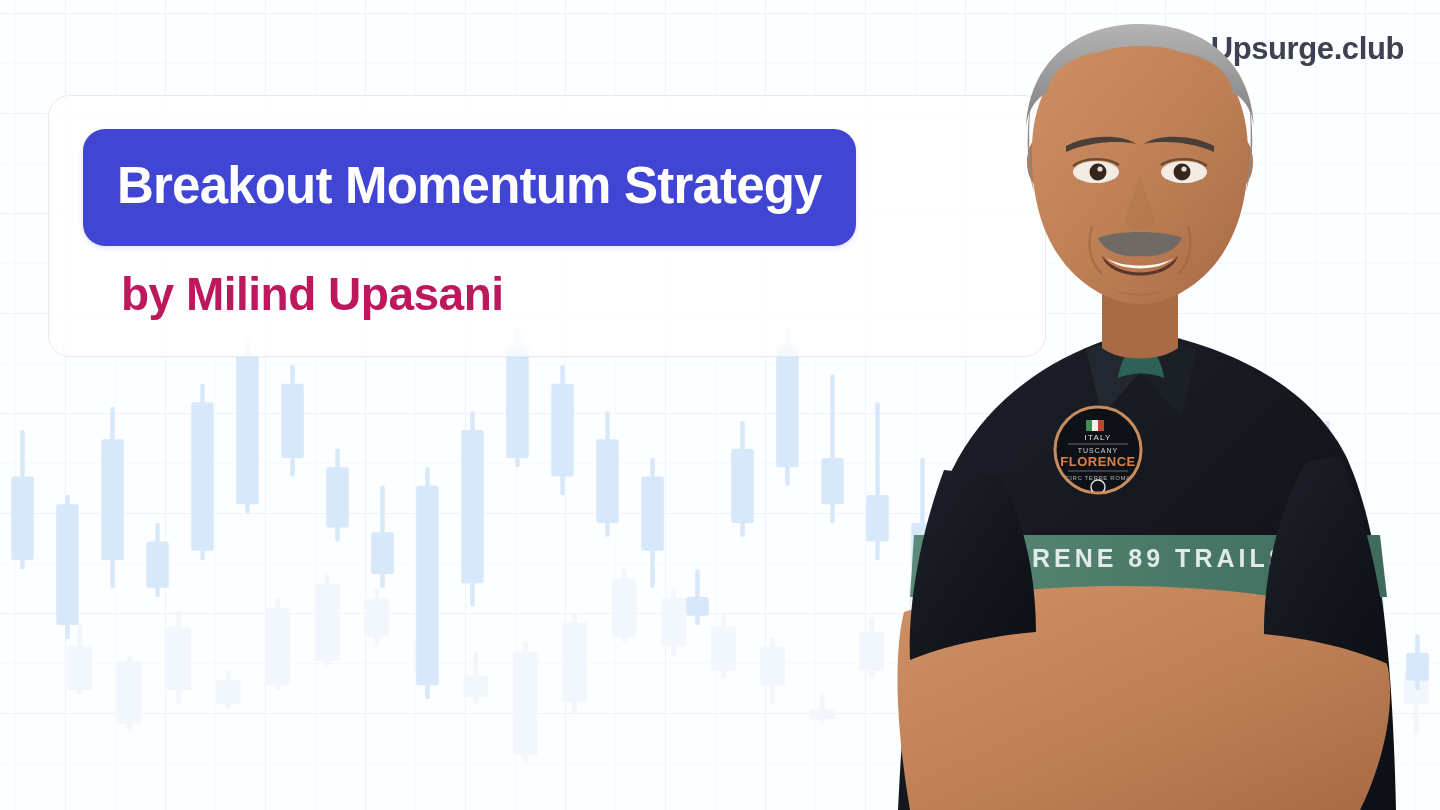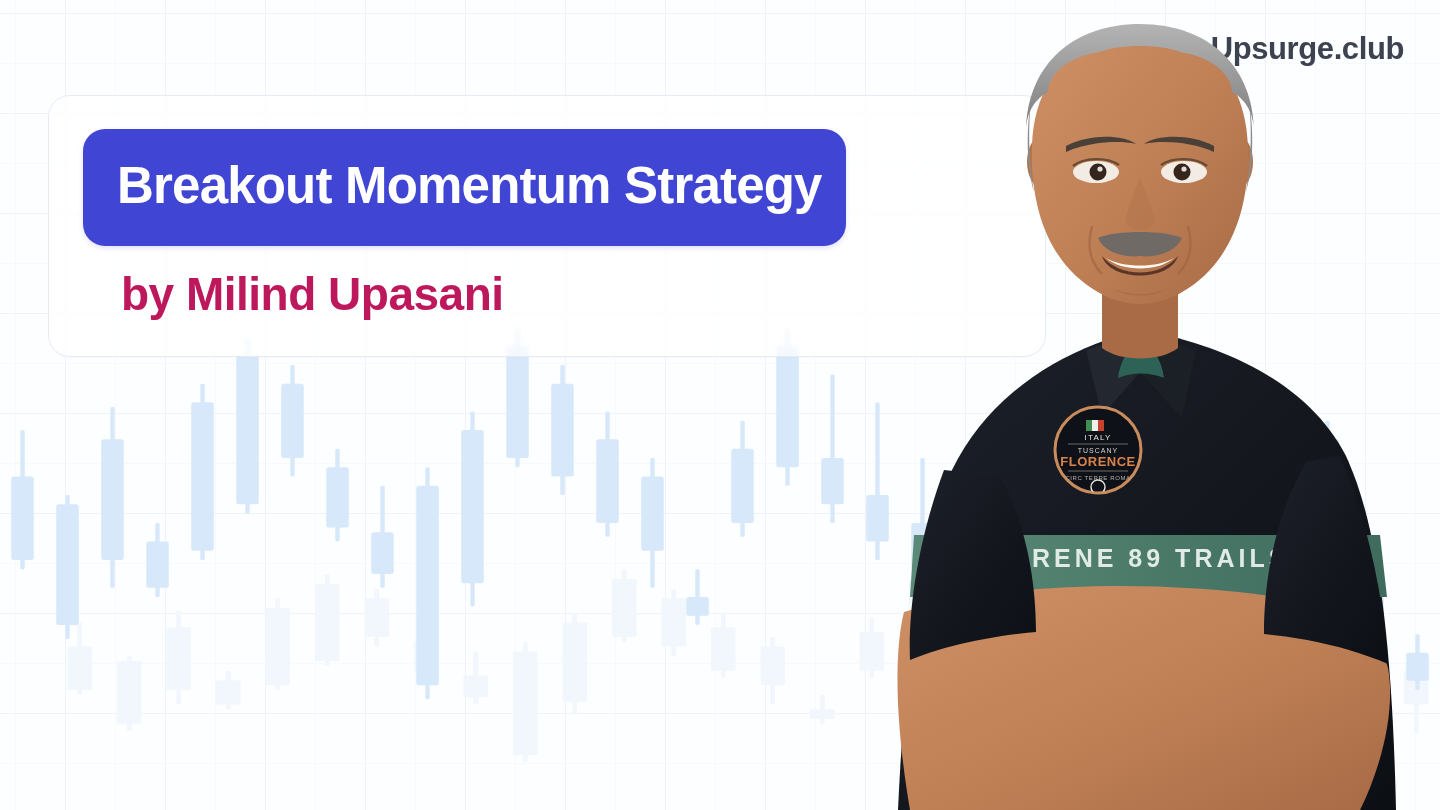--- a/index.html
+++ b/index.html
@@ -46,21 +46,21 @@
     background:rgba(255,255,255,.72);
     border:1.5px solid #e7e9f7;
     border-radius:22px;
     box-shadow:0 1px 2px rgba(40,50,120,.02);
     backdrop-filter:blur(2px);
   }
   .title-badge{
     position:absolute; left:34px; top:33px;
     height:117px;
     display:flex; align-items:center;
-    padding:0 24px 4px 34px;
+    padding:0 34px 4px 34px;
     background:#4046d3;
     border-radius:22px;
     box-shadow:0 2px 5px rgba(64,70,211,.16);
   }
   .title-badge span{
     color:#ffffff;
     font-size:51px;
     font-weight:bold;
     letter-spacing:-.8px;
     white-space:nowrap;

